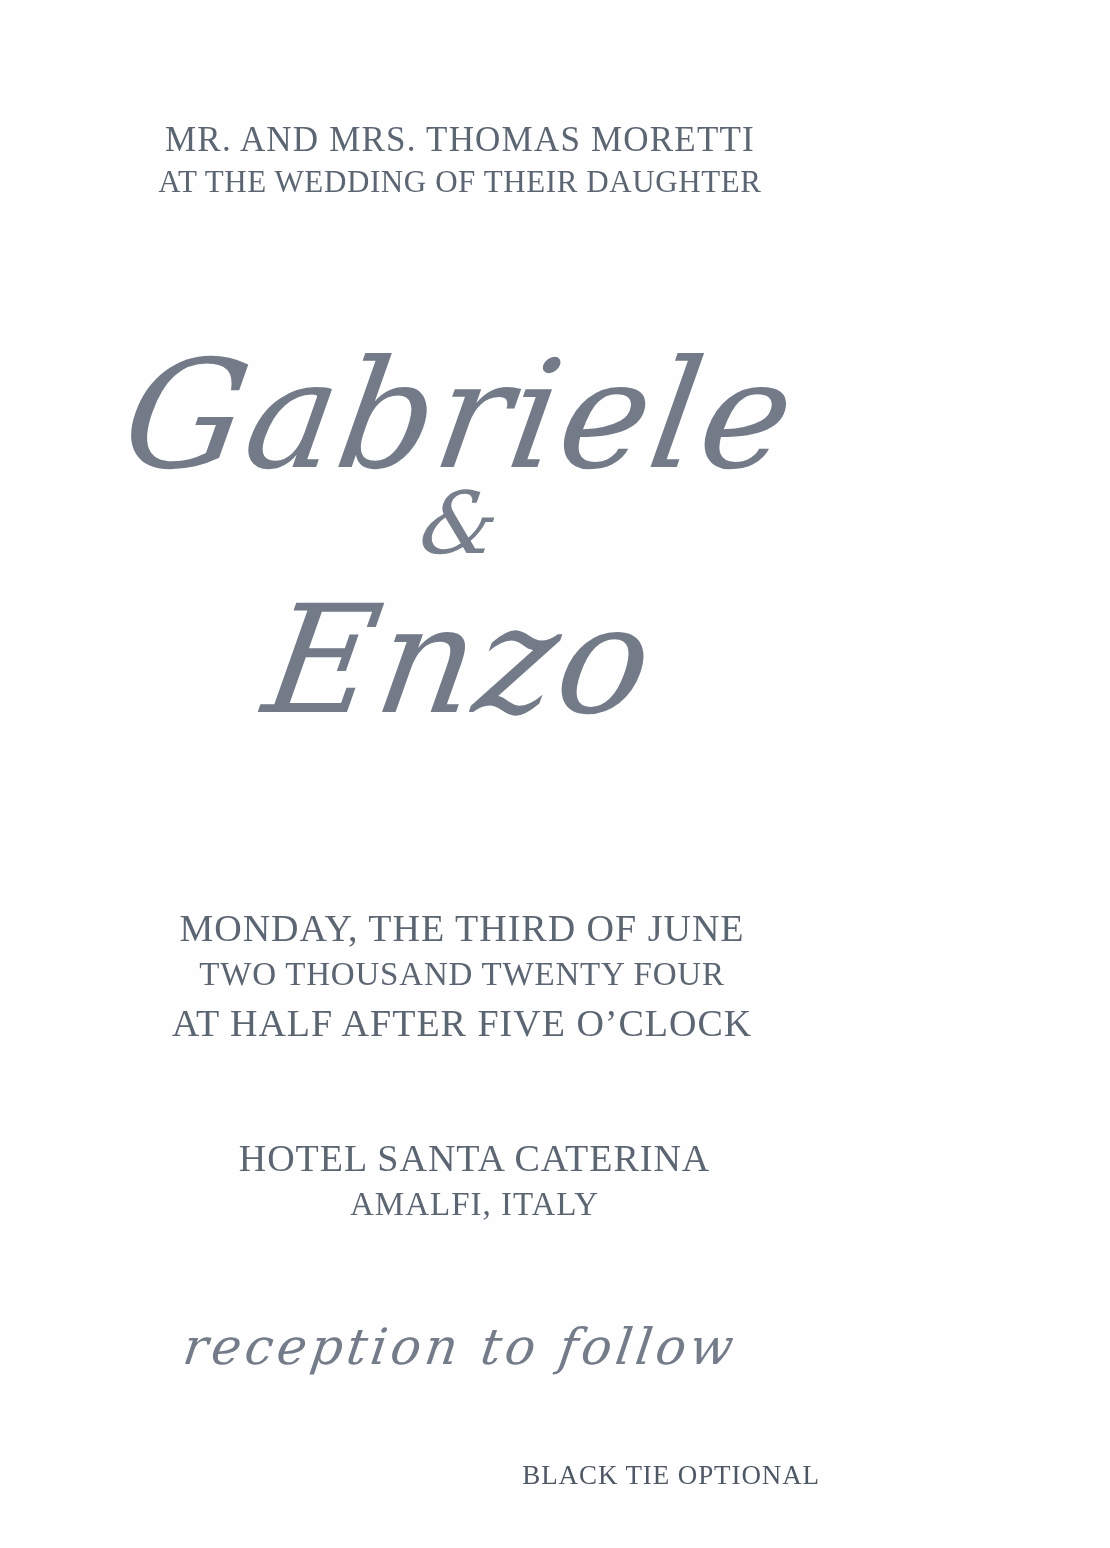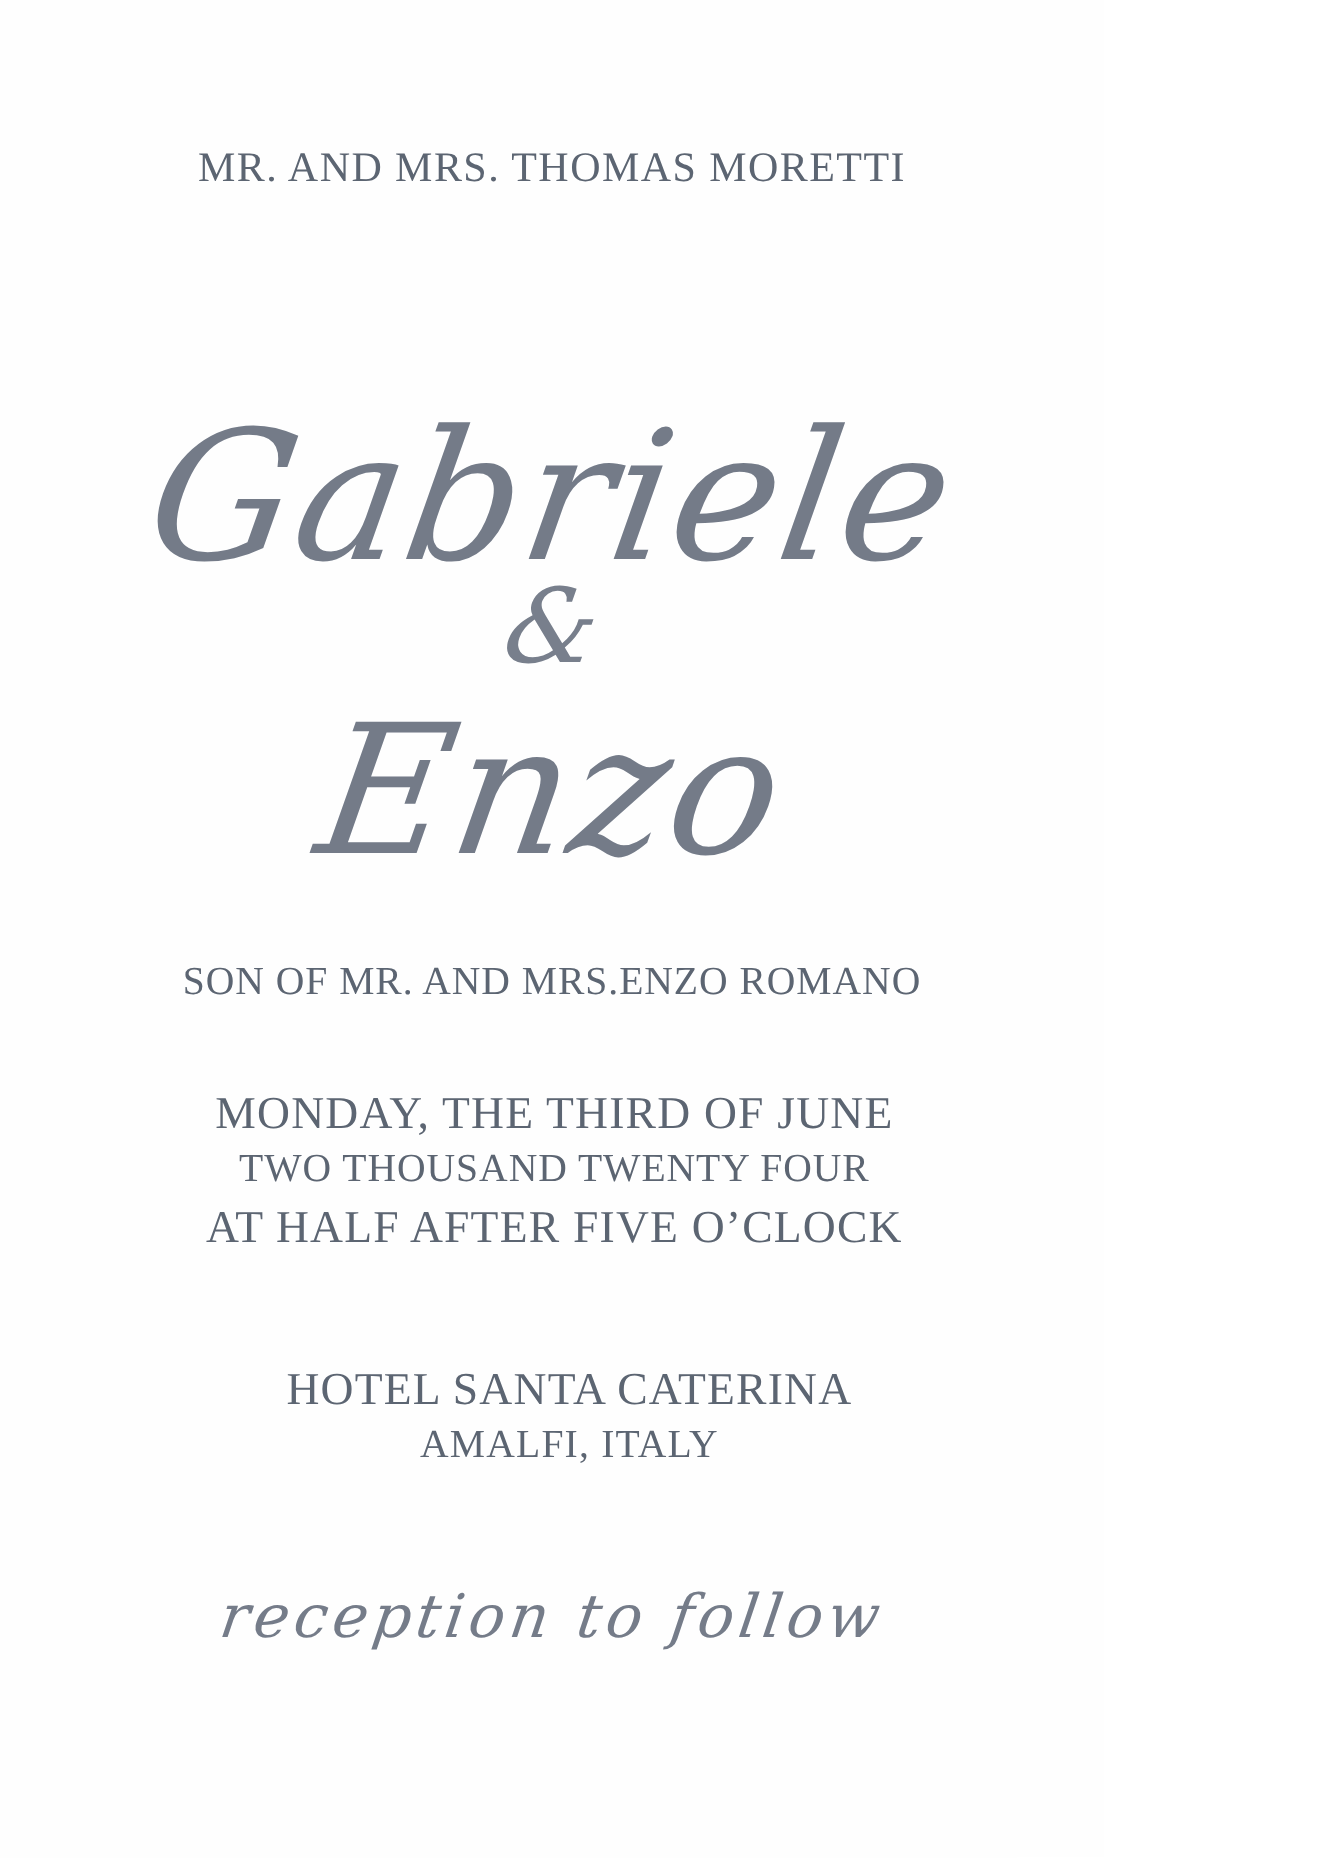--- a/index.html
+++ b/index.html
@@ -176,39 +176,40 @@
     text-align: right;
   }
 </style>
 </head>
 <body>
 
 <div class="invitation">
 
   <div class="block-header center">
     <div class="line-names-parents">MR. AND MRS. THOMAS MORETTI</div>
+    <div class="line-request" style="margin-top:0">AT THE WEDDING OF THEIR DAUGHTER</div>
   </div>
 
   <div class="couple">
     <div class="script name-1">Gabriele</div>
     <div class="script amp">&amp;</div>
     <div class="script name-2">Enzo</div>
   </div>
 
-  <div class="block-son center">SON OF MR. AND MRS.ENZO ROMANO</div>
 
   <div class="block-date center">
     <div class="date-line-1">MONDAY, THE THIRD OF JUNE</div>
     <div class="date-line-2">TWO THOUSAND TWENTY FOUR</div>
     <div class="date-line-3">AT HALF AFTER FIVE O’CLOCK</div>
   </div>
 
   <div class="block-venue center">
     <div class="venue-line-1">HOTEL SANTA CATERINA</div>
     <div class="venue-line-2">AMALFI, ITALY</div>
   </div>
 
   <div class="block-reception">
     <span class="reception-script">reception to follow</span>
   </div>
 
+  <div class="block-dress">BLACK TIE OPTIONAL</div>
 
 </div>
 
 </body></html>

